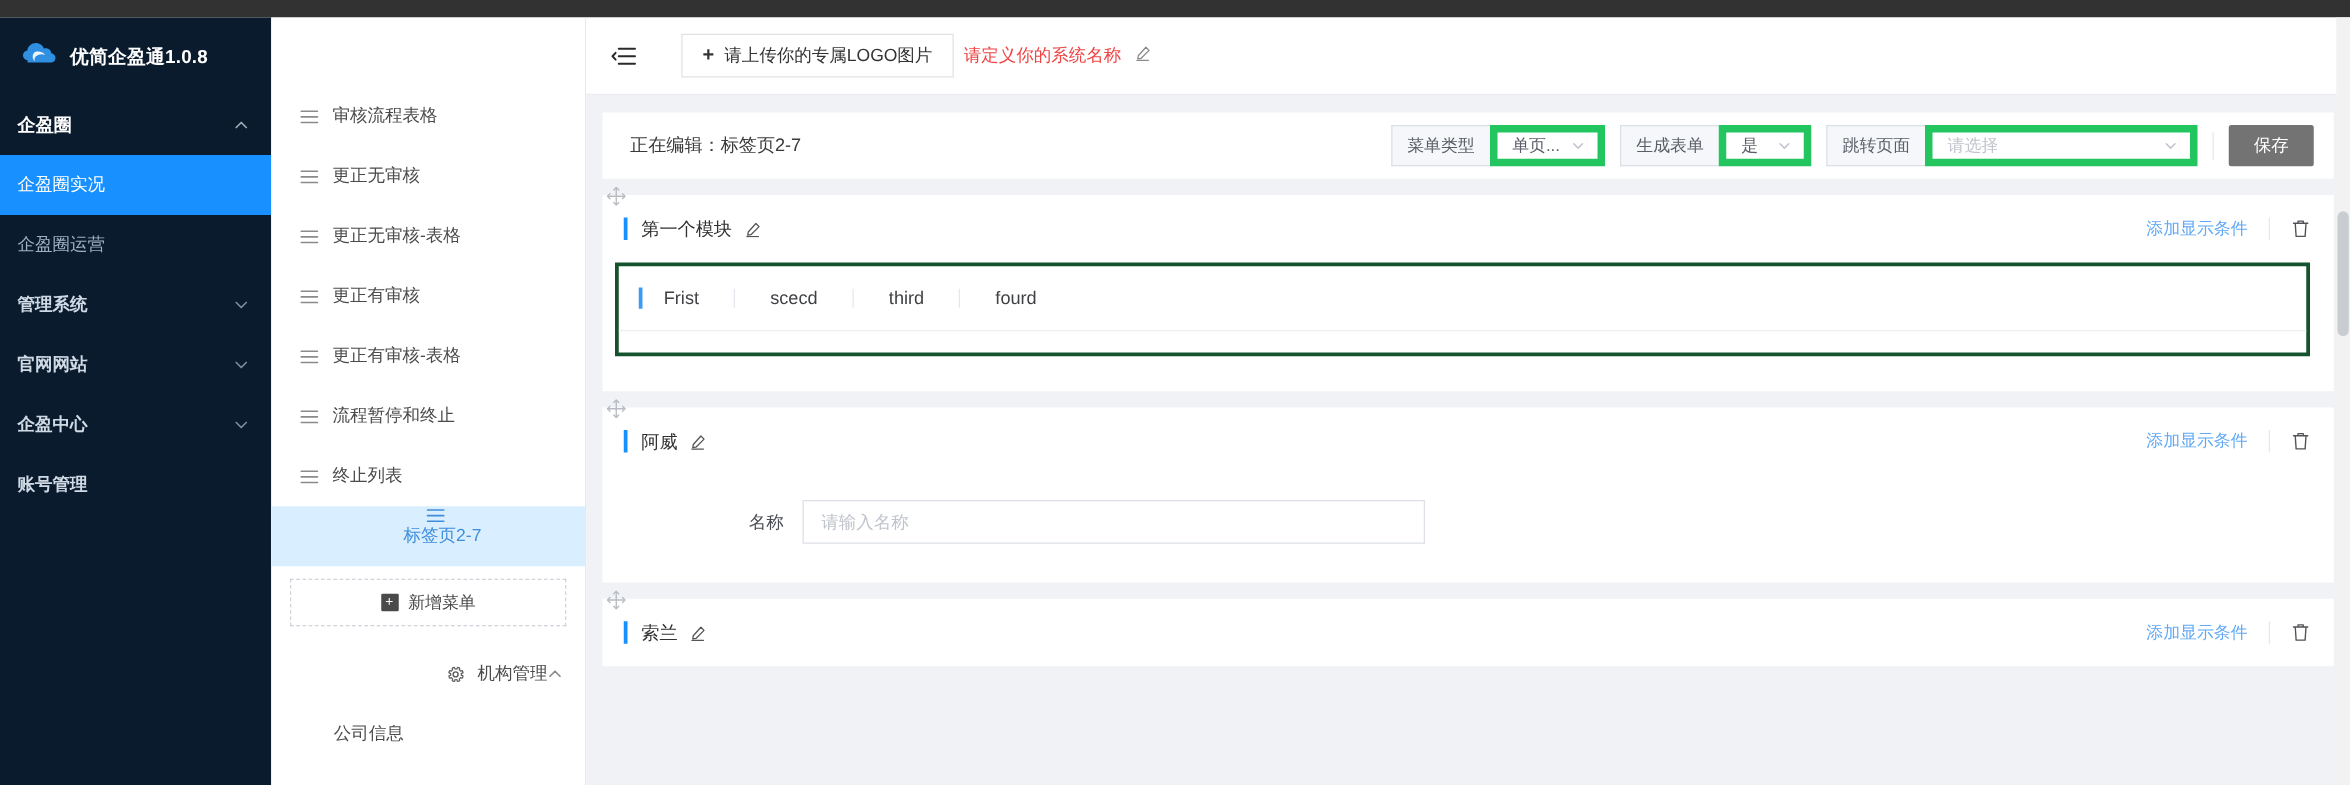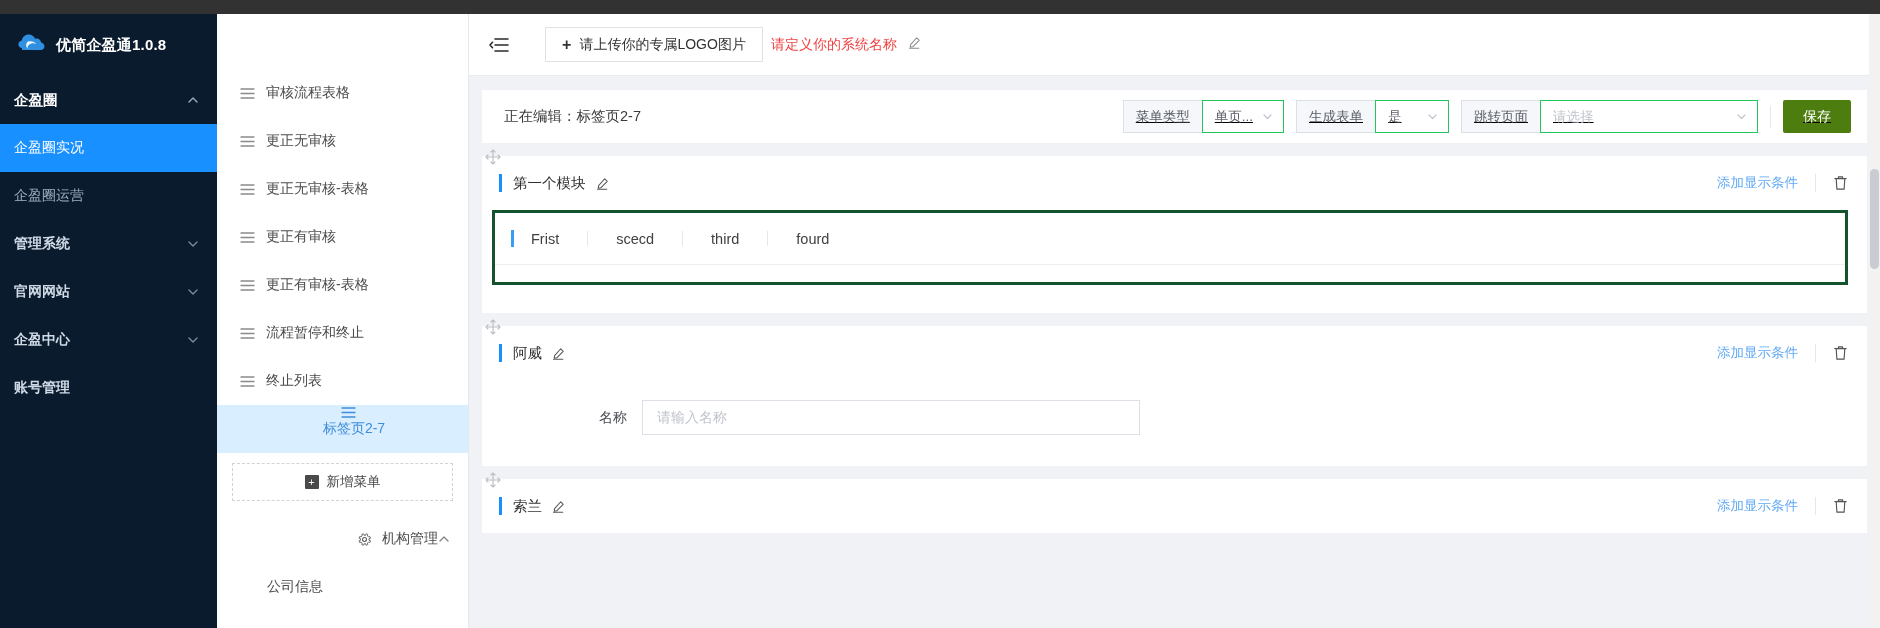--- a/index.html
+++ b/index.html
@@ -202,52 +202,52 @@
     position: relative;
     margin: 14px 13px 0 13px;
     height: 53px;
     background: #ffffff;
     display: flex; align-items: center;
     padding: 0 16px 0 22px;
   }
   .edit-title { font-size: 14.5px; color: #3a3a3a; }
   .edit-right {
     margin-left: auto;
-    display: flex; align-items: flex-end; text-decoration: underline;
+    display: flex; align-items: flex-end;
   }
   .ig { display: flex; align-items: stretch; height: 33px; margin-left: 12px; }
   .ig-label {
     background: #f5f7fa;
     border: 1px solid #dcdfe6;
     border-right: none;
     display: flex; align-items: center;
     padding: 0 12px;
     font-size: 13.5px; color: #5a5e66;
     white-space: nowrap;
   }
   .ig-select {
-    border: 1px solid #22c55e;
+    border: 6px solid #22c55e;
     background: #fff;
     display: flex; align-items: center;
     padding: 0 9px 0 12px;
     font-size: 13.5px; color: #5a5e66;
     min-width: 74px;
     cursor: pointer;
     white-space: nowrap;
   }
   .ig-select.wide { min-width: 218px; }
   .ig-select .val { flex: 1 1 auto; }
   .ig-select .val.ph { color: #c0c4cc; }
   .ig-select .chev { width: 13px; height: 13px; color: #c0c4cc; margin-left: 8px; flex: 0 0 13px; }
   .ig-select .chev svg { display: block; }
   .vdiv { width: 1px; height: 22px; background: #e4e7ed; margin: 0 12px; align-self: center; }
   .save-btn {
     margin-left: 0px;
     height: 33px; min-width: 68px;
-    background: #4d7c0f; color: #fff;
+    background: #737373; color: #fff;
     border: none;
     font-size: 14px;
     font-family: inherit;
     display: flex; align-items: center; justify-content: center;
     cursor: pointer;
     border-radius: 2px;
   }
 
   
   .module {

